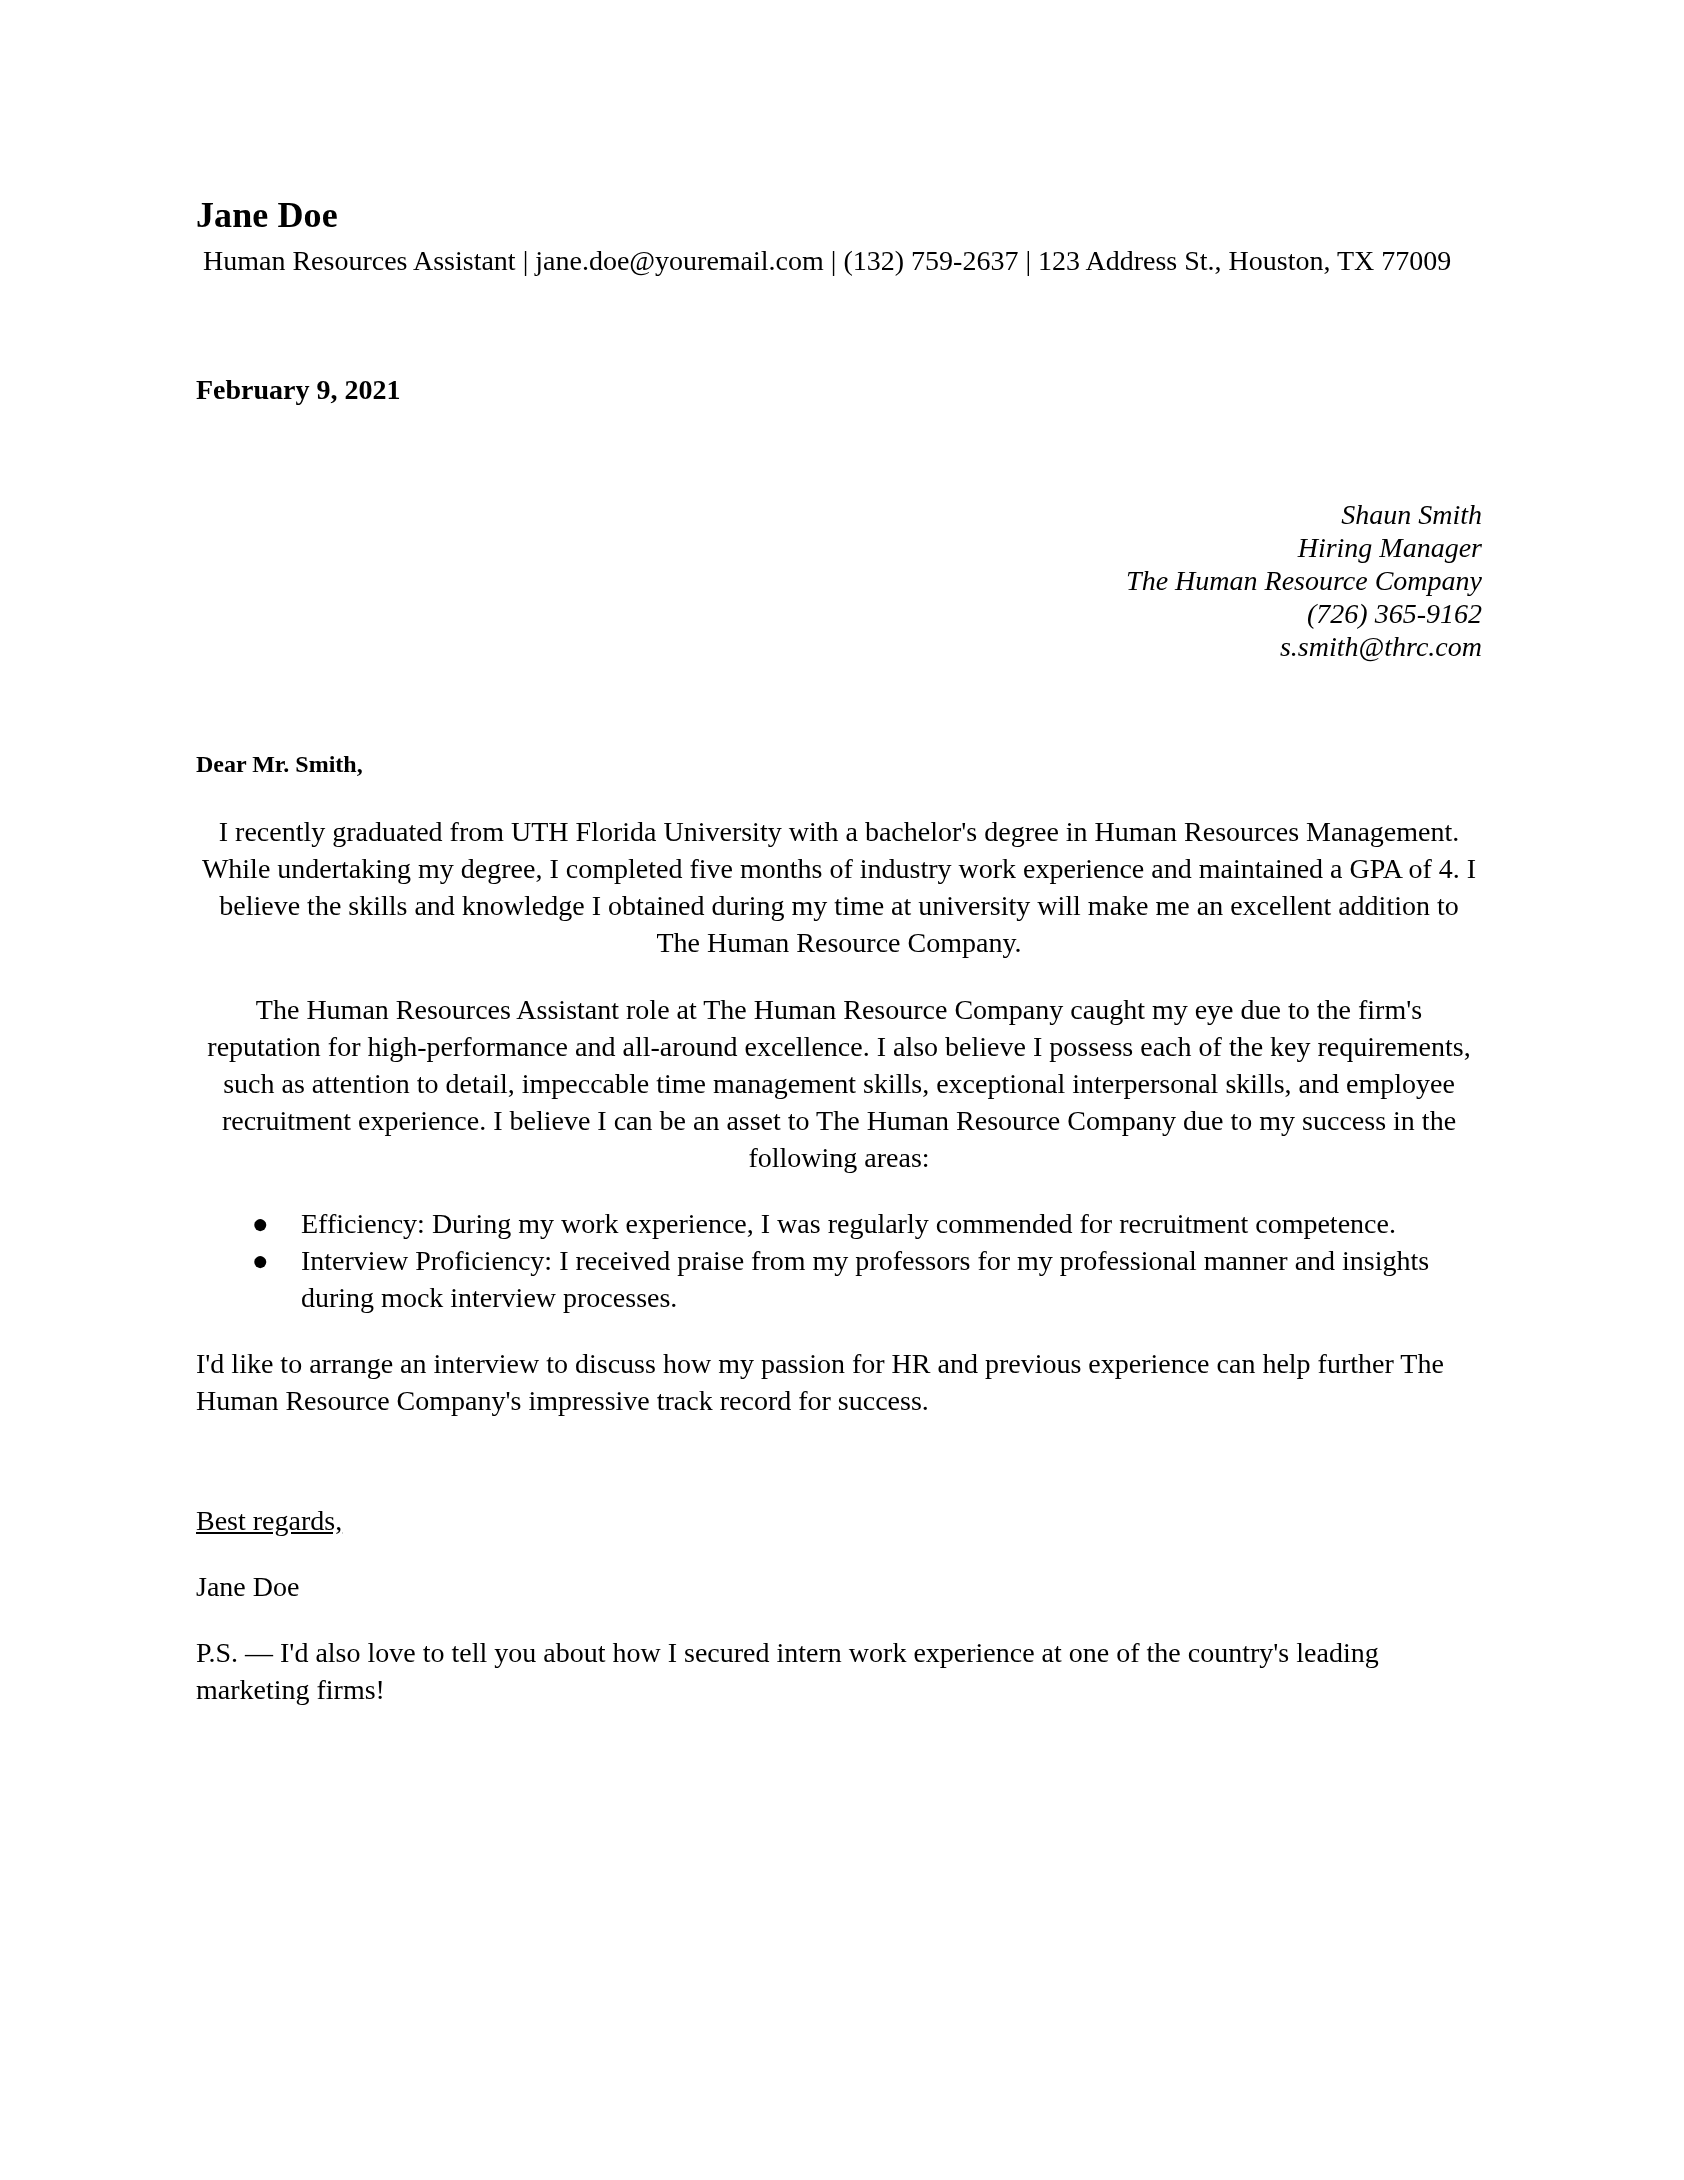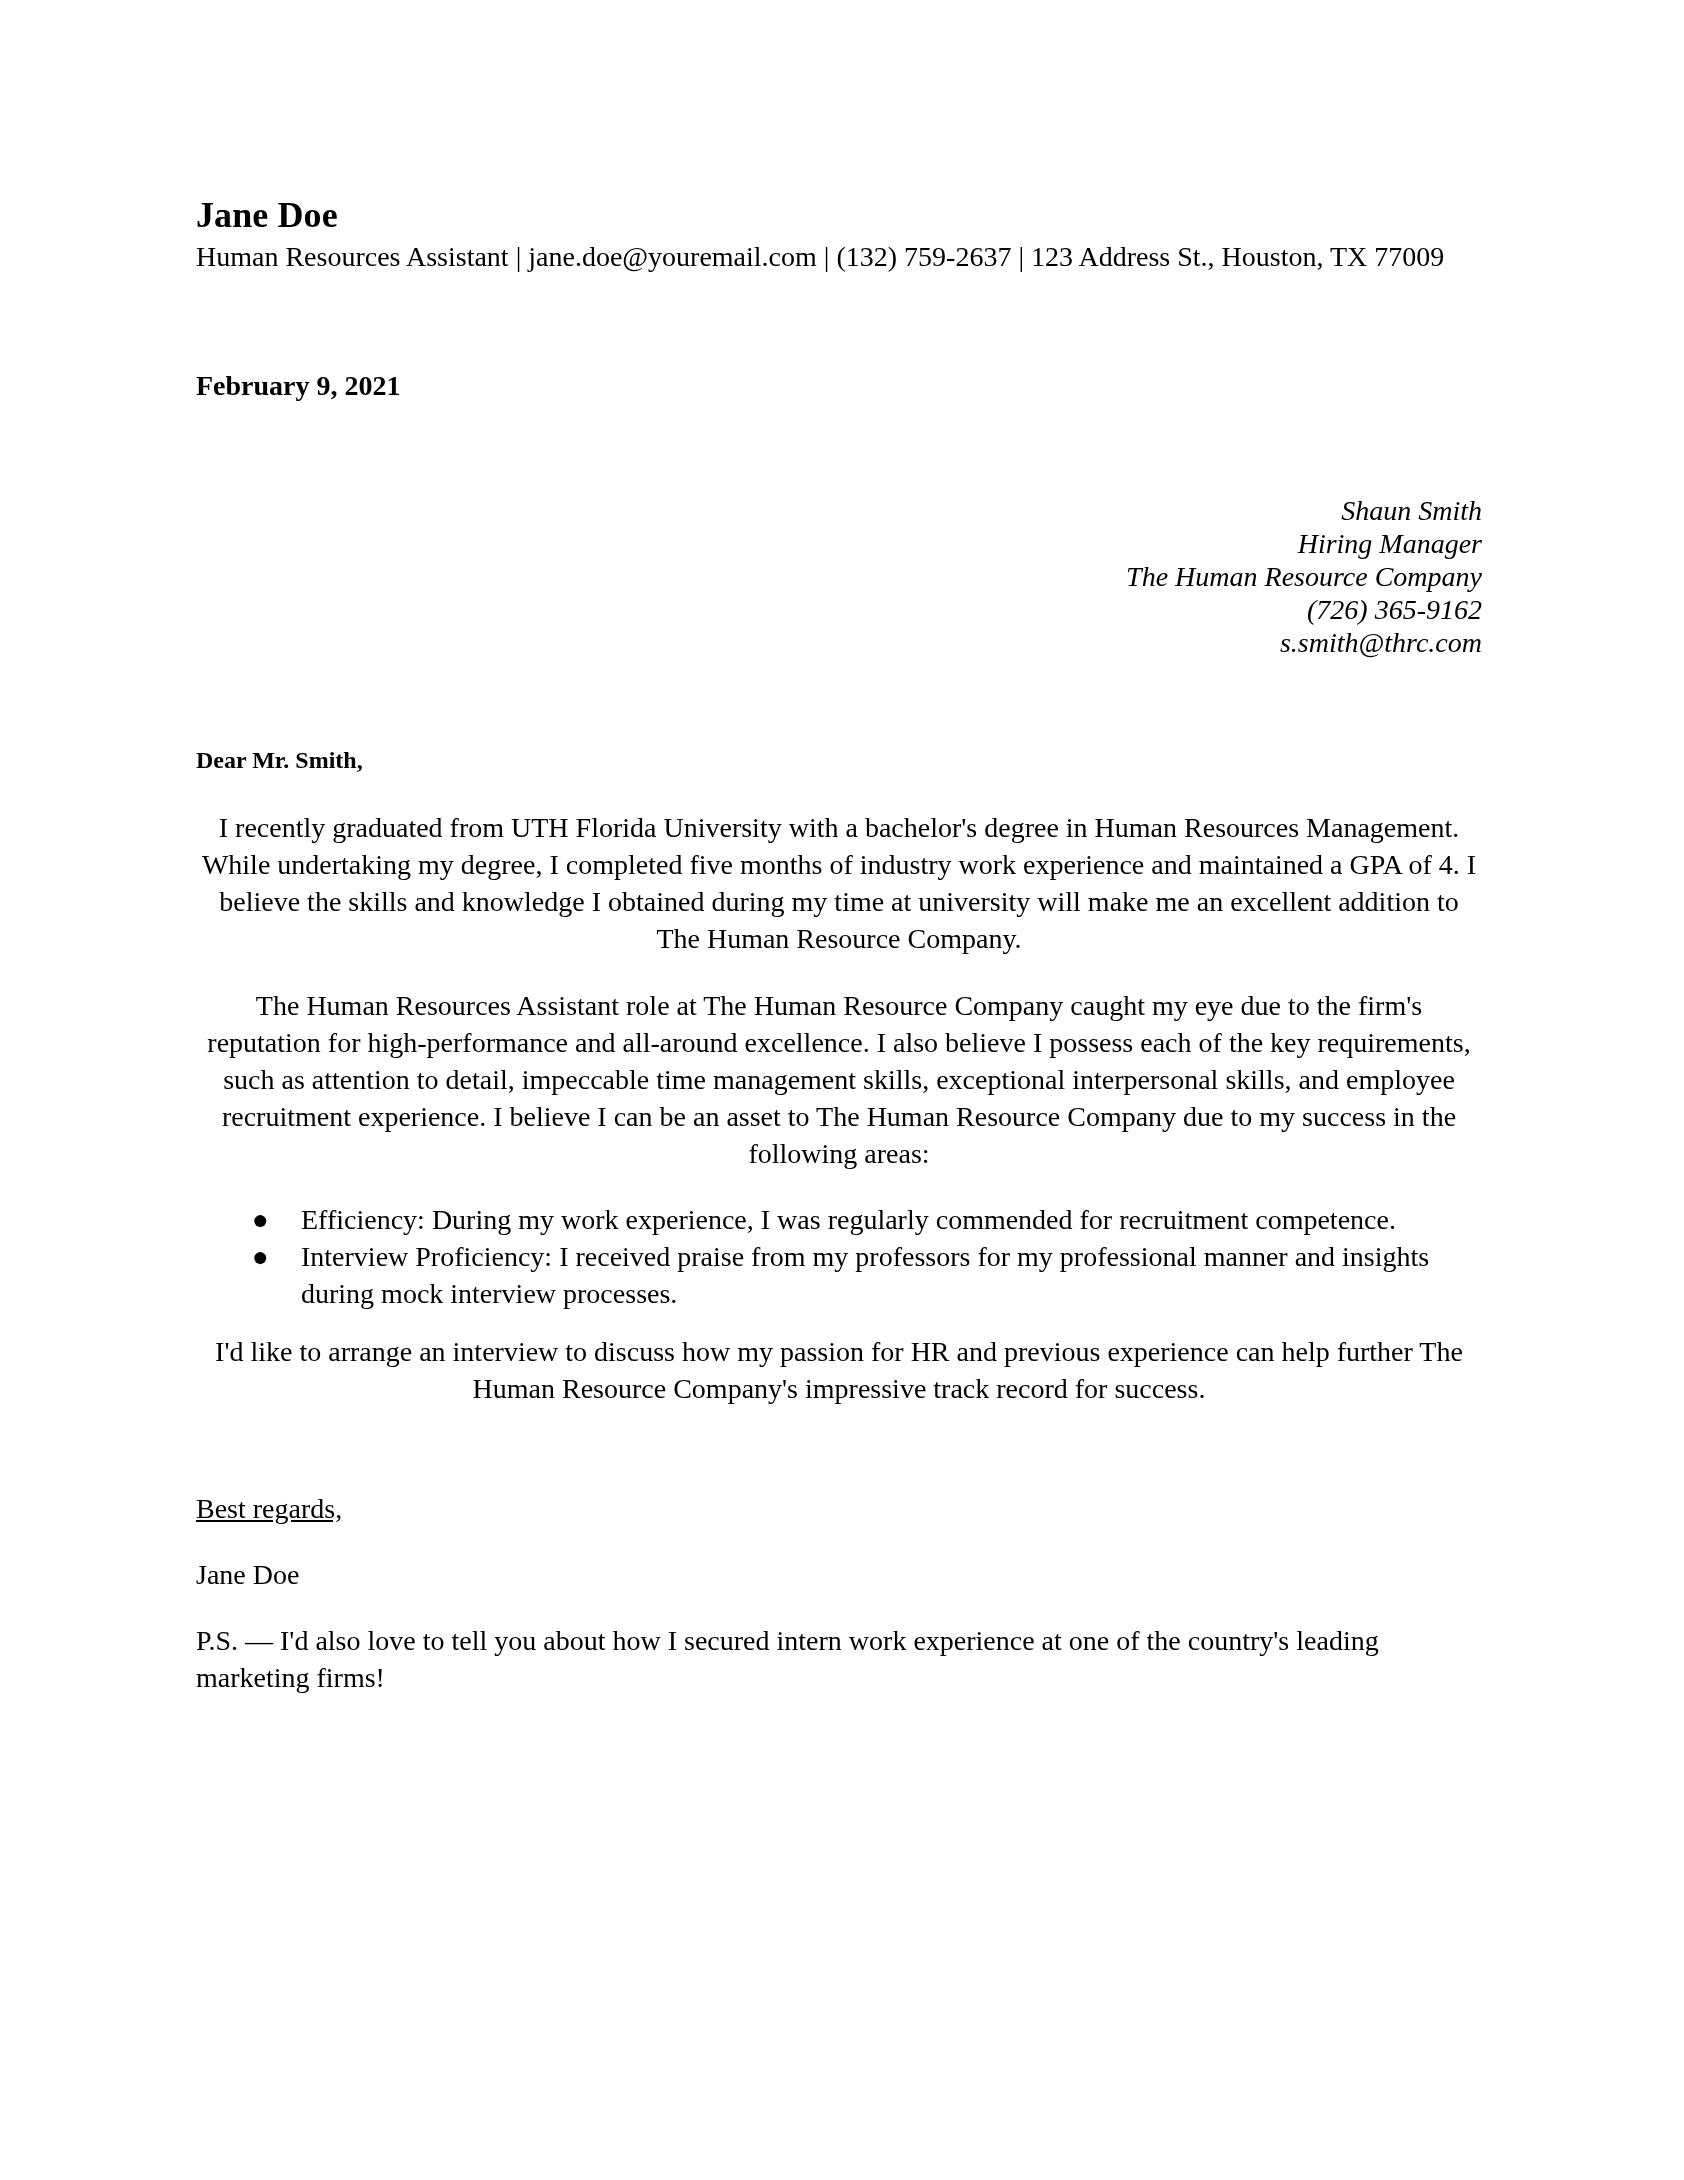--- a/index.html
+++ b/index.html
@@ -34,21 +34,21 @@
     font-size: 36px;
     font-weight: bold;
     line-height: 39px;
     margin: 0 0 3.4px 0;
     letter-spacing: 0.1px;
   }
 
   .sender-contact {
     font-size: 28px;
     line-height: 37px;
-    margin: 0;
+    margin: 7px;
     max-width: 1261px;
   }
 
   
   .date-line {
     font-size: 28px;
     line-height: 37px;
     margin: 92px 0 0 0;
     font-weight: bold;
   }
@@ -101,22 +101,21 @@
   }
   .bullet-lead {
     font-weight: normal;
     text-align: center;
   }
 
   
   .closing-para {
     font-size: 28px;
     line-height: 37px;
-    margin: 21px 0 0 0;
-    text-align: center;
+    margin: 29px 0 0 0;
   }
   .signoff {
     font-size: 28px;
     line-height: 37px;
     margin: 83px 0 0 0;
     text-decoration: underline;
   }
   .signature-name {
     font-size: 28px;
     line-height: 37px;

